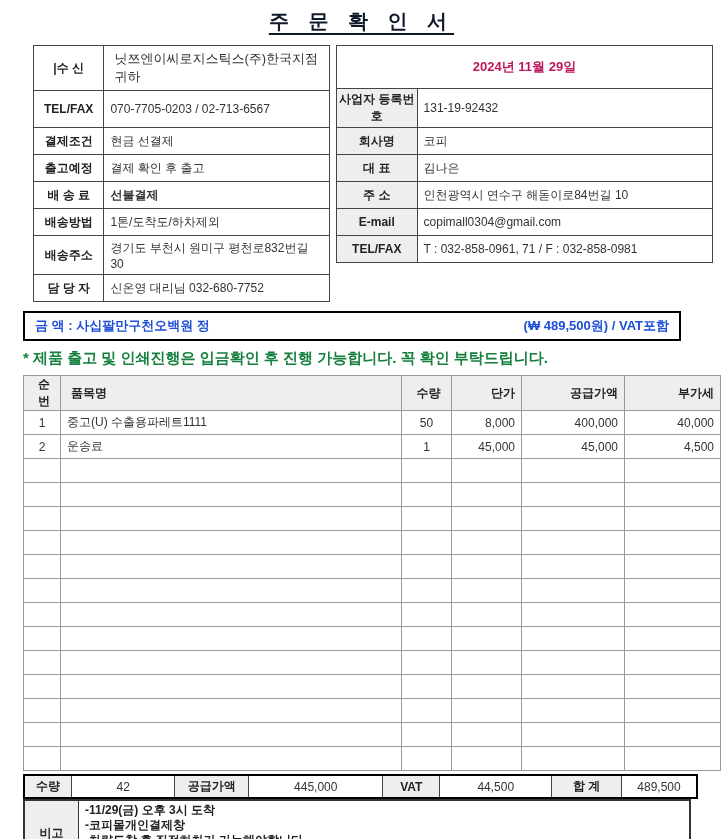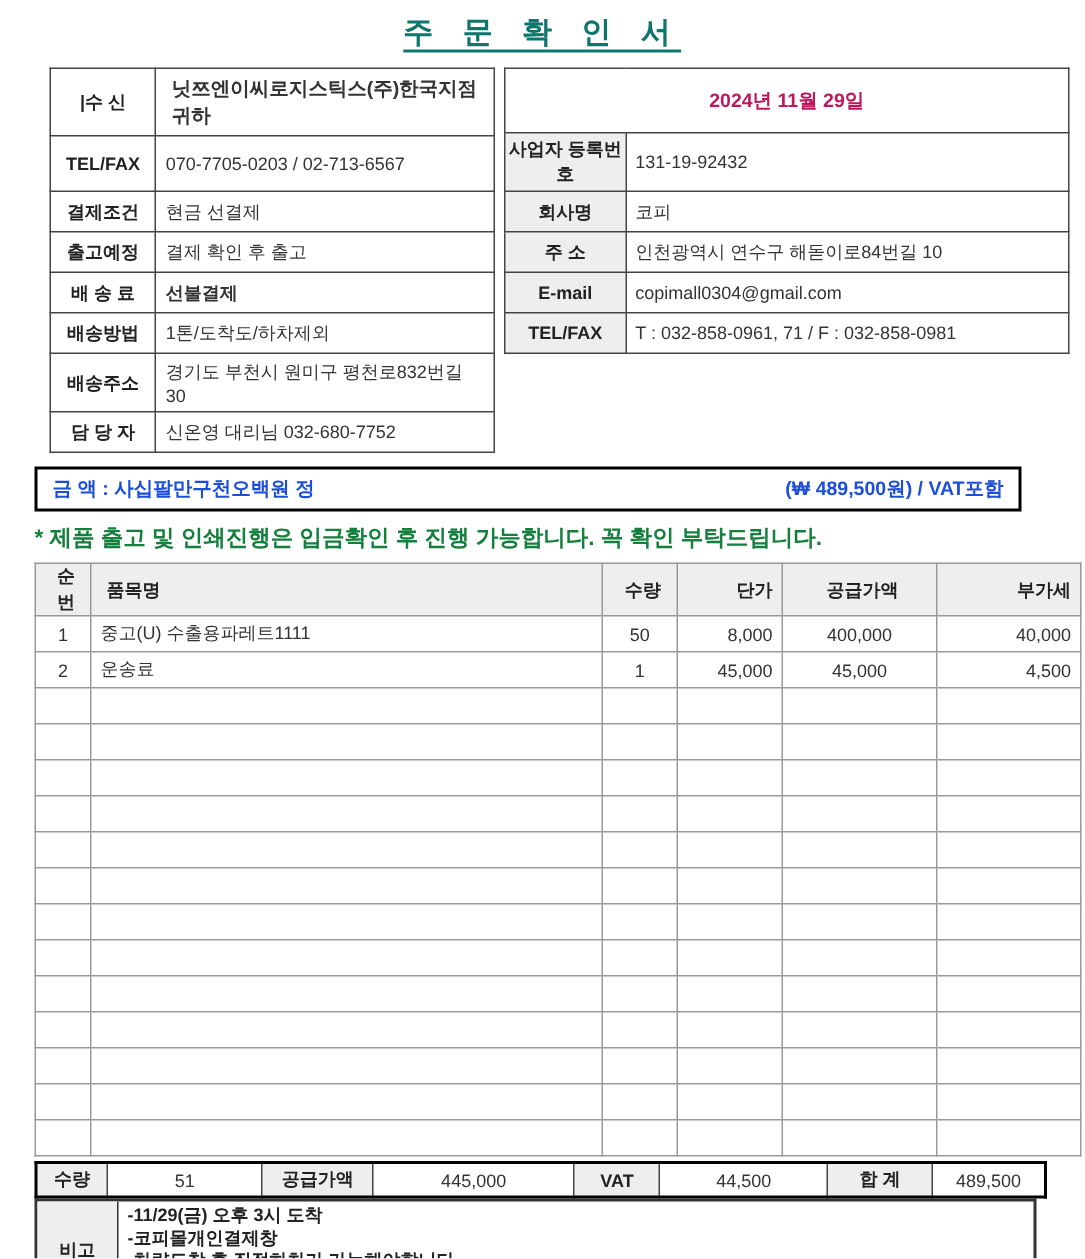--- a/index.html
+++ b/index.html
@@ -3,33 +3,33 @@
 <meta charset="utf-8">
 <style>
   html,body{margin:0;padding:0;background:#fff;}
   .doc{
     width:723px;height:839px;background:#fff;overflow:hidden;
     font-family:"Liberation Sans","DejaVu Sans",sans-serif;color:#333;
     box-sizing:border-box;padding-top:6px;
   }
   
   .title{
-    text-align:center;font-size:20px;font-weight:bold;color:#0f766e;
+    text-align:center;font-size:20px;font-weight:bold;color:#0f172a;
     letter-spacing:7px;text-decoration:underline;text-underline-offset:5px;
     margin:2px 0 10px 0;
   }
   
   .top-tables{display:flex;margin-left:33px;align-items:flex-start;}
   table{border-collapse:collapse;}
   table.info td{border:1px solid #444;font-size:12px;padding:2px 6px;vertical-align:middle;}
   table.info td.lbl{font-weight:bold;text-align:center;color:#222;padding:2px 2px;}
   .recipient{width:297px;}
   .recipient td.lbl{width:66px;}
   .recipient td.val{width:215px;color:#333;}
-  .recipient .big{font-weight:bold;font-size:13px;color:#222;padding-left:10px;}
+  .recipient .big{font-weight:normal;font-size:13px;color:#222;padding-left:10px;}
   .recipient .boldval{font-weight:bold;color:#222;}
   .supplier{width:377px;margin-left:6px;}
   .supplier td.lbl{width:76px;background:#eee;}
   .supplier td.val{width:285px;}
   .supplier .date{font-weight:bold;font-size:13px;text-align:center;height:38px;color:#be185d;}
   .r-tall{height:32px;} .r-med{height:22px;}
   
   .amount-box{
     margin:9px 0 0 23px;width:658px;box-sizing:border-box;border:2px solid #000;
     display:flex;justify-content:space-between;align-items:center;
@@ -38,21 +38,21 @@
   
   .notice{margin:8px 0 7px 23px;font-size:15px;font-weight:bold;color:#15803d;}
   
   table.items{margin-left:23px;width:661px;table-layout:fixed;}
   table.items th, table.items td{border:1px solid #999;font-size:12px;height:24px;padding:0 6px;box-sizing:border-box;}
   table.items th{background:#eee;font-weight:bold;color:#222;}
   .c0{width:37px;text-align:center;}
   .c1{width:341px;text-align:left;}
   .c2{width:50px;text-align:center;}
   .c3{width:70px;text-align:right;}
-  .c4{width:103px;text-align:center;}
+  .c4{width:103px;text-align:right;}
   .c5{width:96px;text-align:right;}
   table.items th{padding-left:10px;}
   
   table.summary{margin:3px 0 0 23px;width:675px;border:2px solid #000;}
   table.summary td{border:1px solid #444;font-size:12px;height:21px;text-align:center;padding:0 4px;}
   table.summary td.lbl{background:#eee;font-weight:bold;color:#222;}
   .s0{width:43px;} .s1{width:109px;} .s2{width:75px;} .s3{width:140px;margin-top:24px;}
   .s4{width:53px;} .s5{width:115px;} .s6{width:70px;} .s7{width:70px;}
   
   .bottom-table{margin:0 0 0 23px;width:668px;box-sizing:border-box;border:2px solid #333;}
@@ -118,20 +118,24 @@
       </tr>
       <tr>
         <td class="lbl r-tall">사업자 등록번호</td>
         <td class="val">131-19-92432</td>
       </tr>
       <tr>
         <td class="lbl r-med">회사명</td>
         <td class="val">코피</td>
       </tr>
       <tr>
+        <td class="lbl r-med">대 표</td>
+        <td class="val">김나은</td>
+      </tr>
+      <tr>
         <td class="lbl r-med">주 소</td>
         <td class="val">인천광역시 연수구  해돋이로84번길 10</td>
       </tr>
       <tr>
         <td class="lbl r-med">E-mail</td>
         <td class="val">copimall0304@gmail.com</td>
       </tr>
       <tr>
         <td class="lbl r-med">TEL/FAX</td>
         <td class="val">T : 032-858-0961, 71  / F : 032-858-0981</td>
@@ -279,21 +283,21 @@
           <td class="c4">&nbsp;</td>
           <td class="c5">&nbsp;</td>
         </tr>
       </tbody>
   </table>
 
   <table class="summary">
     <tbody>
         <tr>
       <td class="lbl s0">수량</td>
-      <td class="s1">51</td>
+      <td class="s1">42</td>
       <td class="lbl s2">공급가액</td>
       <td class="s3">445,000</td>
       <td class="lbl s4">VAT</td>
       <td class="s5">44,500</td>
       <td class="lbl s6">합 계</td>
       <td class="s7">489,500</td>
     </tr>
   </tbody>
     </table>
 

